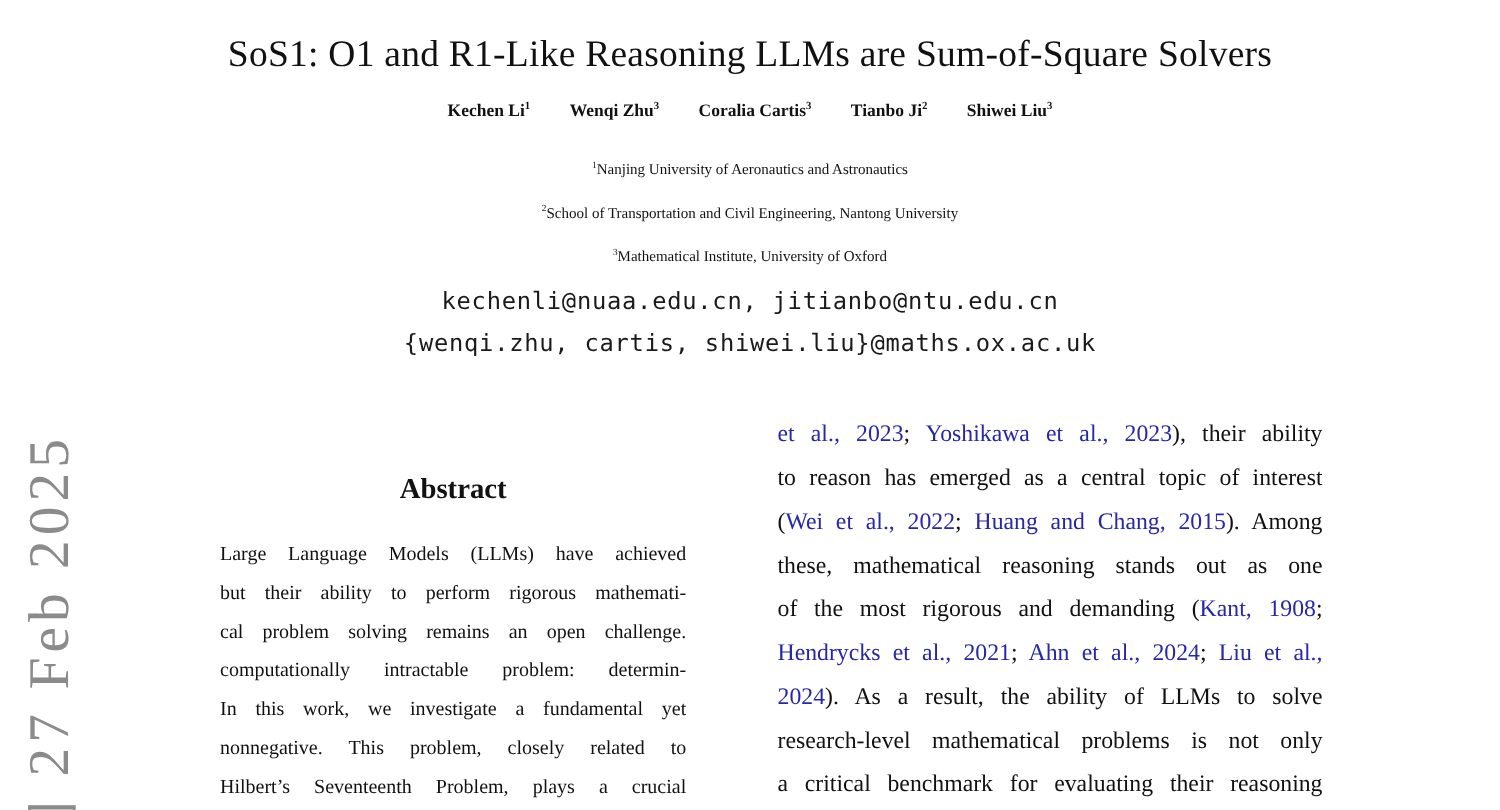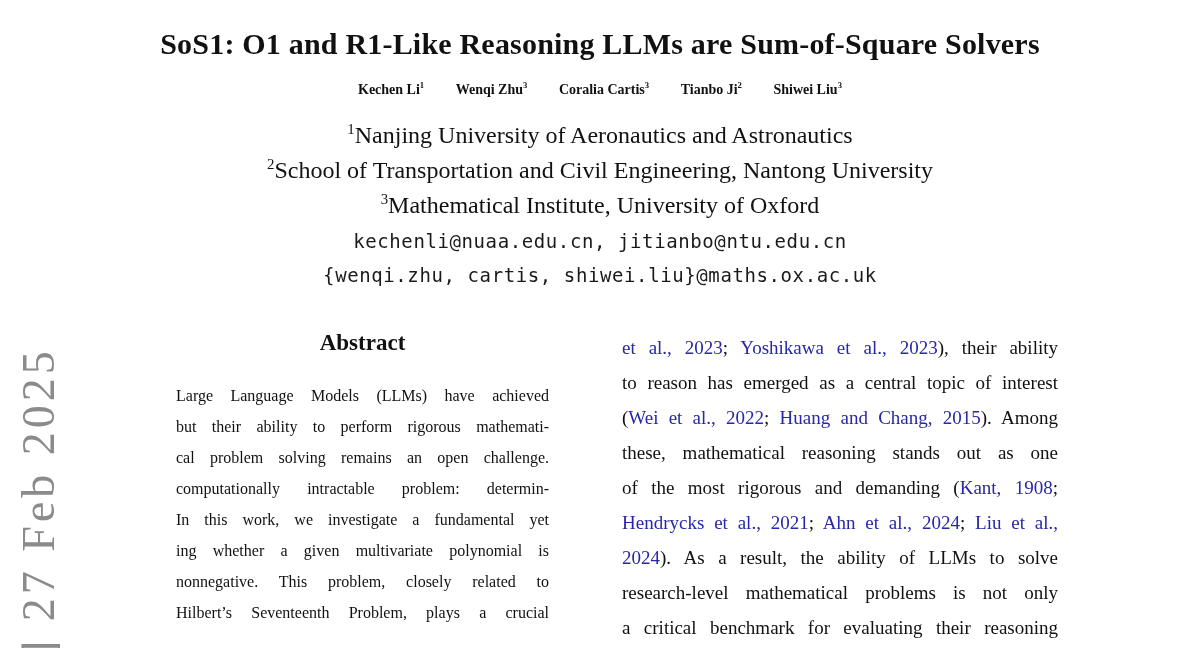--- a/index.html
+++ b/index.html
@@ -6,39 +6,39 @@
   .page{
     position:relative;width:1200px;height:648px;overflow:hidden;background:#ffffff;
     font-family:"Liberation Serif","DejaVu Serif",serif;color:#111111;
   }
   .watermark{
     position:absolute;left:12px;top:656px;transform:rotate(-90deg);transform-origin:0 0;
     font-size:46px;letter-spacing:4px;white-space:nowrap;color:var(--wm,#8b8b8b);
   }
   .title{
     position:absolute;top:27px;left:0;width:100%;text-align:center;
-    font-size:30px;font-weight:bold;letter-spacing:0.2px;
+    font-size:30px;font-weight:normal;letter-spacing:0.2px;
   }
   .authors{
     position:absolute;top:82px;left:0;width:100%;text-align:center;
     font-size:14px;font-weight:bold;
   }
   .author{display:inline-block;margin:0 14px;white-space:nowrap;}
   .authors sup,.affil sup{font-size:62%;vertical-align:super;line-height:0;}
   .affils{
     position:absolute;top:118px;left:0;width:100%;text-align:center;
-    font-size:24px;line-height:35px;
+    font-size:12px;line-height:35px;
   }
   .emails{
     position:absolute;top:224px;left:0;width:100%;text-align:center;
     font-family:"DejaVu Sans Mono","Liberation Mono",monospace;
     font-size:19px;line-height:34px;letter-spacing:0.6px;color:#1a1a1a;
   }
   .abstract-col{position:absolute;left:140px;top:330px;width:445px;}
-  .abstract-heading{text-align:center;font-size:23px;font-weight:bold;line-height:26px;}
+  .abstract-heading{text-align:center;font-size:23px;font-weight:bold;line-height:26px;margin-top:48px;}
   .abstract-body{margin-top:24px;padding:0 36px;font-size:16px;}
   .abstract-body .line{
     height:31px;line-height:31px;overflow:hidden;
     text-align:justify;text-align-last:justify;
   }
   .intro-col{position:absolute;left:622px;top:330px;width:436px;font-size:19px;}
   .intro-col .line{
     height:35px;line-height:35px;overflow:hidden;
     text-align:justify;text-align-last:justify;
   }
@@ -91,21 +91,20 @@
 
 
         <div class="line">but their ability to perform rigorous mathemati-</div>
 
         <div class="line">cal problem solving remains an open challenge.</div>
 
         <div class="line">computationally intractable problem: determin-</div>
 
         <div class="line">In this work, we investigate a fundamental yet</div>
 
-        <div class="line">ing whether a given multivariate polynomial is</div>
 
         <div class="line">nonnegative. This problem, closely related to</div>
 
         <div class="line">Hilbert’s Seventeenth Problem, plays a crucial</div>
       </div>
   </div>
 
   <div class="intro-col">
 
       <div class="line"><span class="cite">et al., 2023</span><span>; </span><span class="cite">Yoshikawa et al., 2023</span><span>), their ability</span></div>

